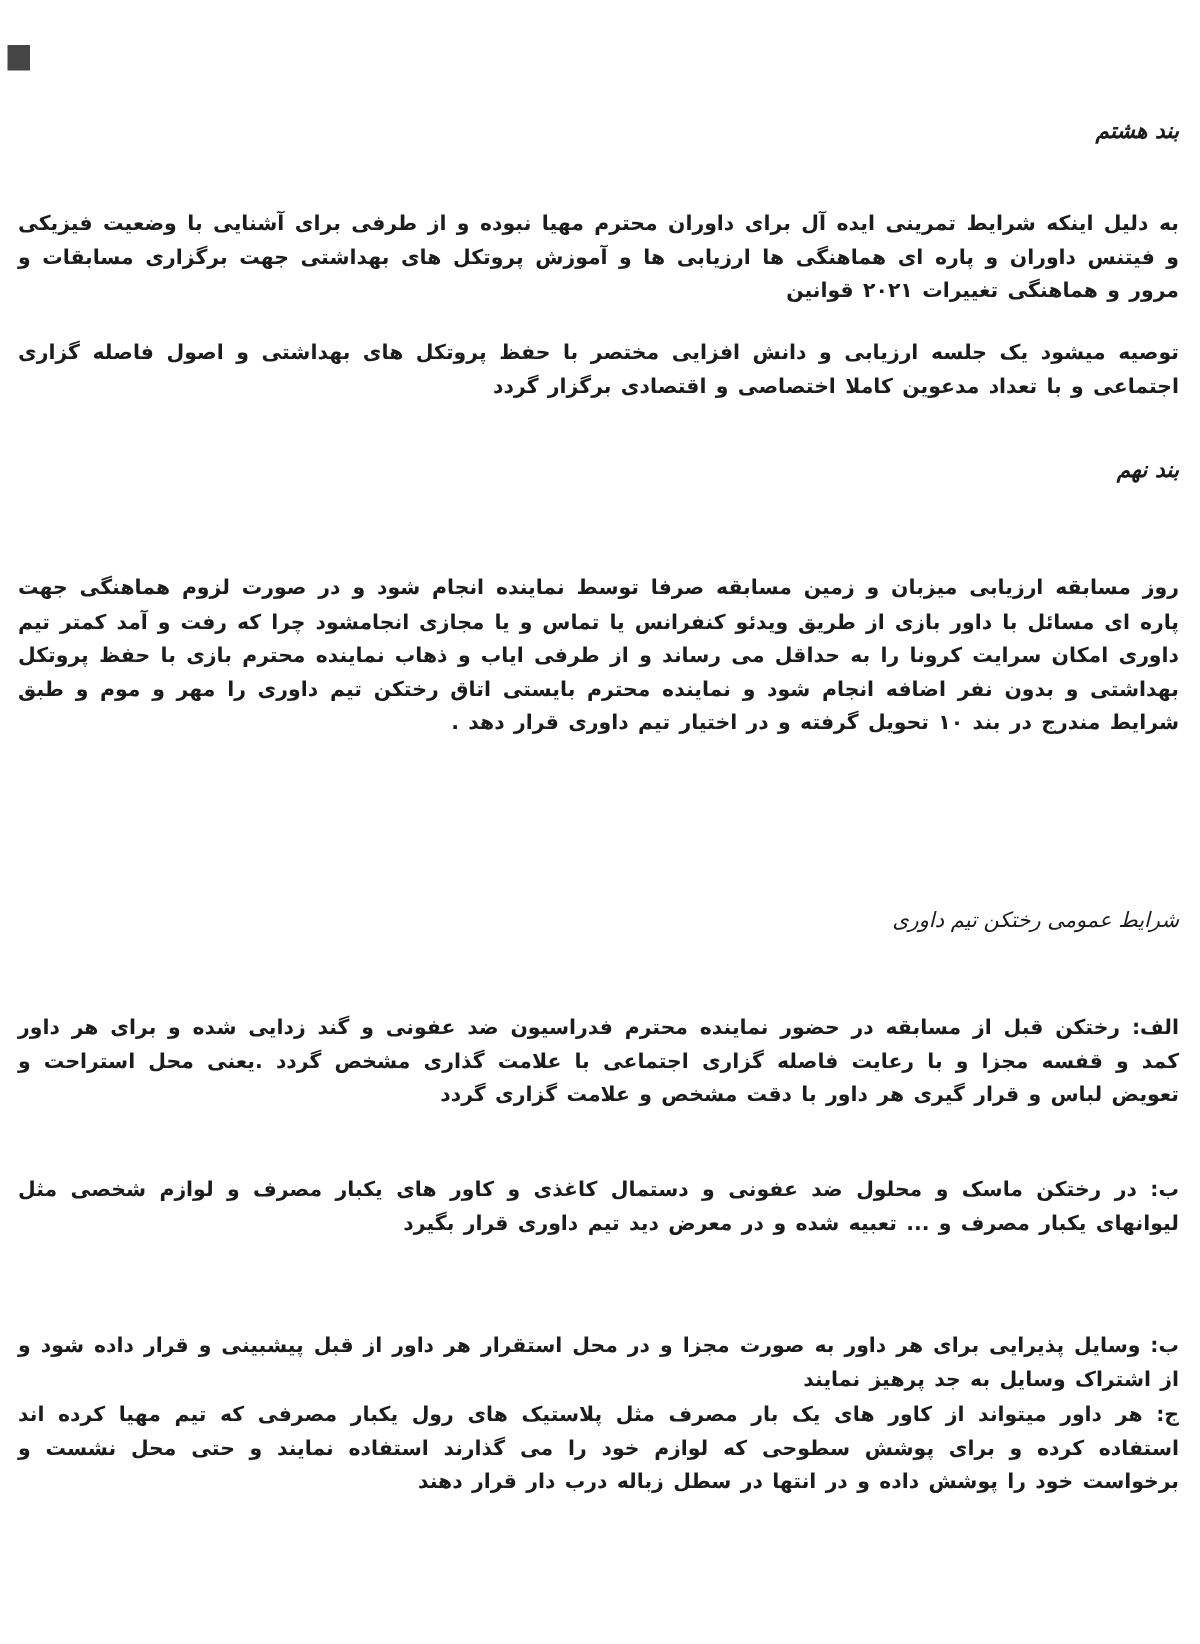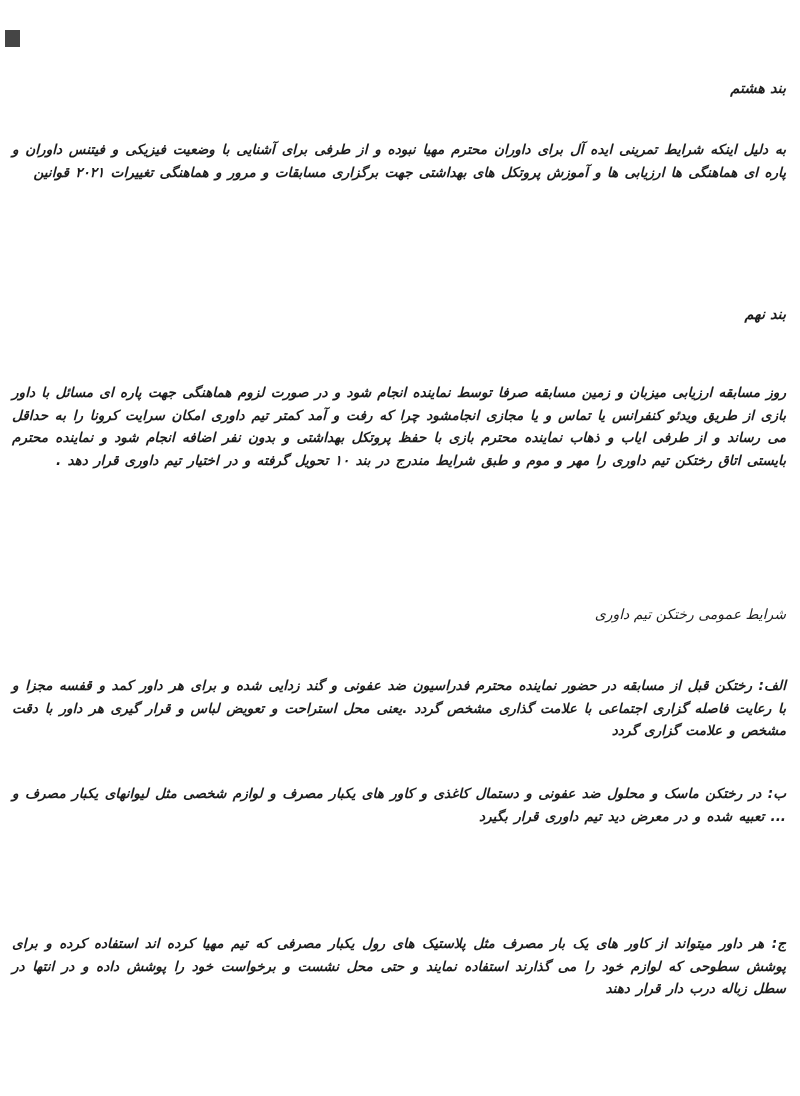--- a/index.html
+++ b/index.html
@@ -32,21 +32,20 @@
     left: 12px;
   }
   .heading {
     font-weight: bold;
     font-style: italic;
     font-size: 14.5px;
     letter-spacing: 0.2px;
   }
   .para {
     font-weight: bold;
-    font-style: italic;
     font-size: 13.6px;
     line-height: 22.5px;
     text-align: justify;
     word-spacing: 1.5px;
   }
   .subheading {
     font-weight: normal;
     font-style: italic;
     font-size: 14px;
   }
@@ -55,28 +54,30 @@
 <body>
 
 <div class="page" style="background: rgb(255, 255, 255); color: rgb(28, 28, 28);">
 
   <div class="artifact" style="background: rgb(69, 69, 69);"></div>
 
   <div class="block heading" style="top:80px">بند هشتم</div>
 
   <div class="block para" style="top:138px">به دلیل اینکه شرایط تمرینی ایده آل برای داوران محترم مهیا نبوده و از طرفی برای آشنایی با وضعیت فیزیکی و فیتنس داوران و پاره ای هماهنگی ها ارزیابی ها و آموزش پروتکل های بهداشتی جهت برگزاری مسابقات و مرور و هماهنگی تغییرات ۲۰۲۱ قوانین</div>
 
+  <div class="block para" style="top:224px">توصیه میشود یک جلسه ارزیابی و دانش افزایی مختصر با حفظ پروتکل های بهداشتی و اصول فاصله گزاری اجتماعی و با تعداد مدعوین کاملا اختصاصی و اقتصادی برگزار گردد</div>
 
   <div class="block heading" style="top:306px">بند نهم</div>
 
   <div class="block para" style="top:381px">روز مسابقه ارزیابی میزبان و زمین مسابقه صرفا توسط نماینده انجام شود و در صورت لزوم هماهنگی جهت پاره ای مسائل با داور بازی از طریق ویدئو کنفرانس یا تماس و یا مجازی انجامشود چرا که رفت و آمد کمتر تیم داوری امکان سرایت کرونا را به حداقل می رساند و از طرفی ایاب و ذهاب نماینده محترم بازی با حفظ پروتکل بهداشتی و بدون نفر اضافه انجام شود و نماینده محترم بایستی اتاق رختکن تیم داوری را مهر و موم و طبق شرایط مندرج در بند ۱۰ تحویل گرفته و در اختیار تیم داوری قرار دهد .</div>
 
 
   <div class="block subheading" style="top:606px">شرایط عمومی رختکن تیم داوری</div>
 
   <div class="block para" style="top:782px">ب:  در رختکن ماسک و محلول ضد عفونی و دستمال کاغذی و کاور های یکبار مصرف و لوازم شخصی مثل لیوانهای یکبار مصرف و ... تعبیه شده و در معرض دید تیم داوری قرار بگیرد</div>
 
   <div class="block para" style="top:674px">الف:  رختکن قبل از مسابقه در حضور نماینده محترم فدراسیون ضد عفونی و گند زدایی شده و برای هر داور کمد و قفسه مجزا و با رعایت فاصله گزاری اجتماعی با علامت گذاری مشخص گردد .یعنی محل استراحت و تعویض لباس و قرار گیری هر داور با دقت مشخص و علامت گزاری گردد</div>
 
+  <div class="block para" style="top:886px">ب:  وسایل پذیرایی برای هر داور به صورت مجزا و در محل استقرار هر داور از قبل پیشبینی و قرار داده شود و از اشتراک وسایل به جد پرهیز نمایند</div>
 
   <div class="block para" style="top:932px">ج:  هر داور میتواند از کاور های یک بار مصرف مثل پلاستیک های رول یکبار مصرفی که تیم مهیا کرده اند استفاده کرده و برای پوشش سطوحی که لوازم خود را می گذارند استفاده نمایند و حتی محل نشست و برخواست خود را پوشش داده و در انتها در سطل زباله درب دار قرار دهند</div>
 
 </div>
 
 </body></html>

